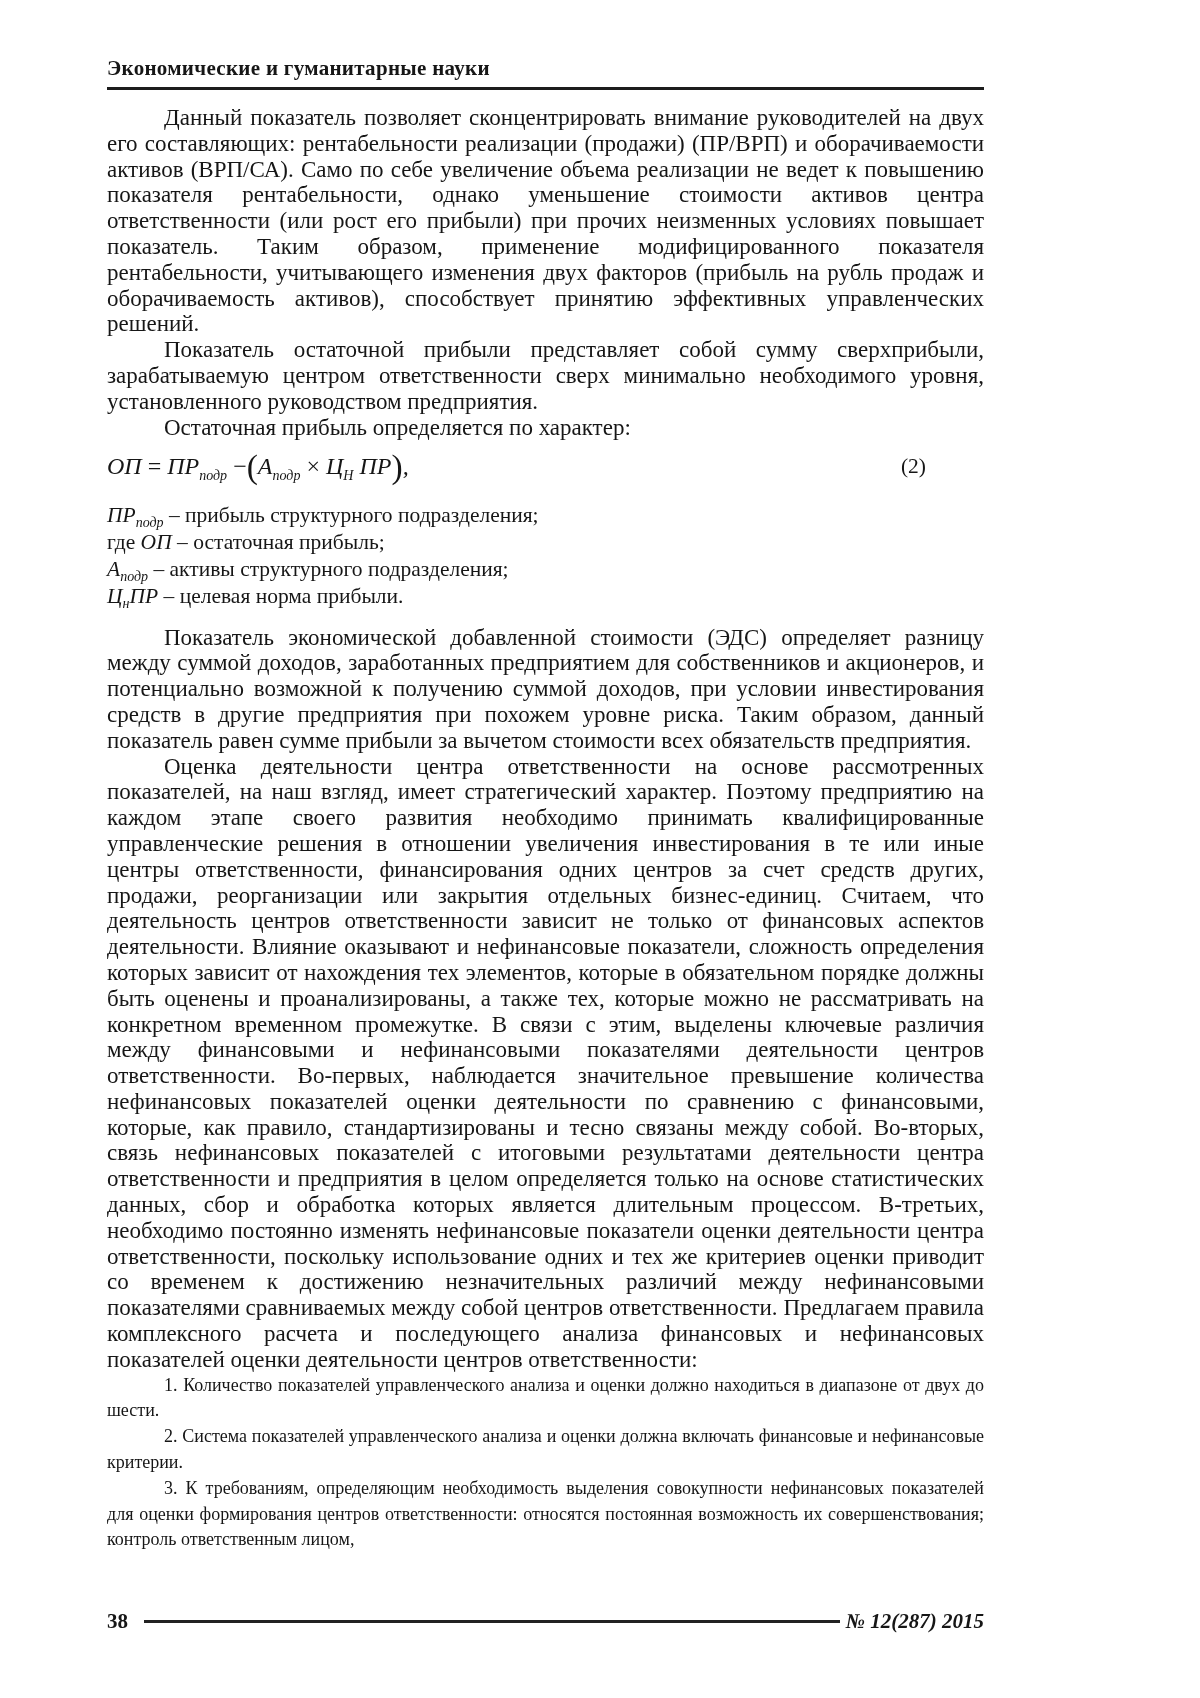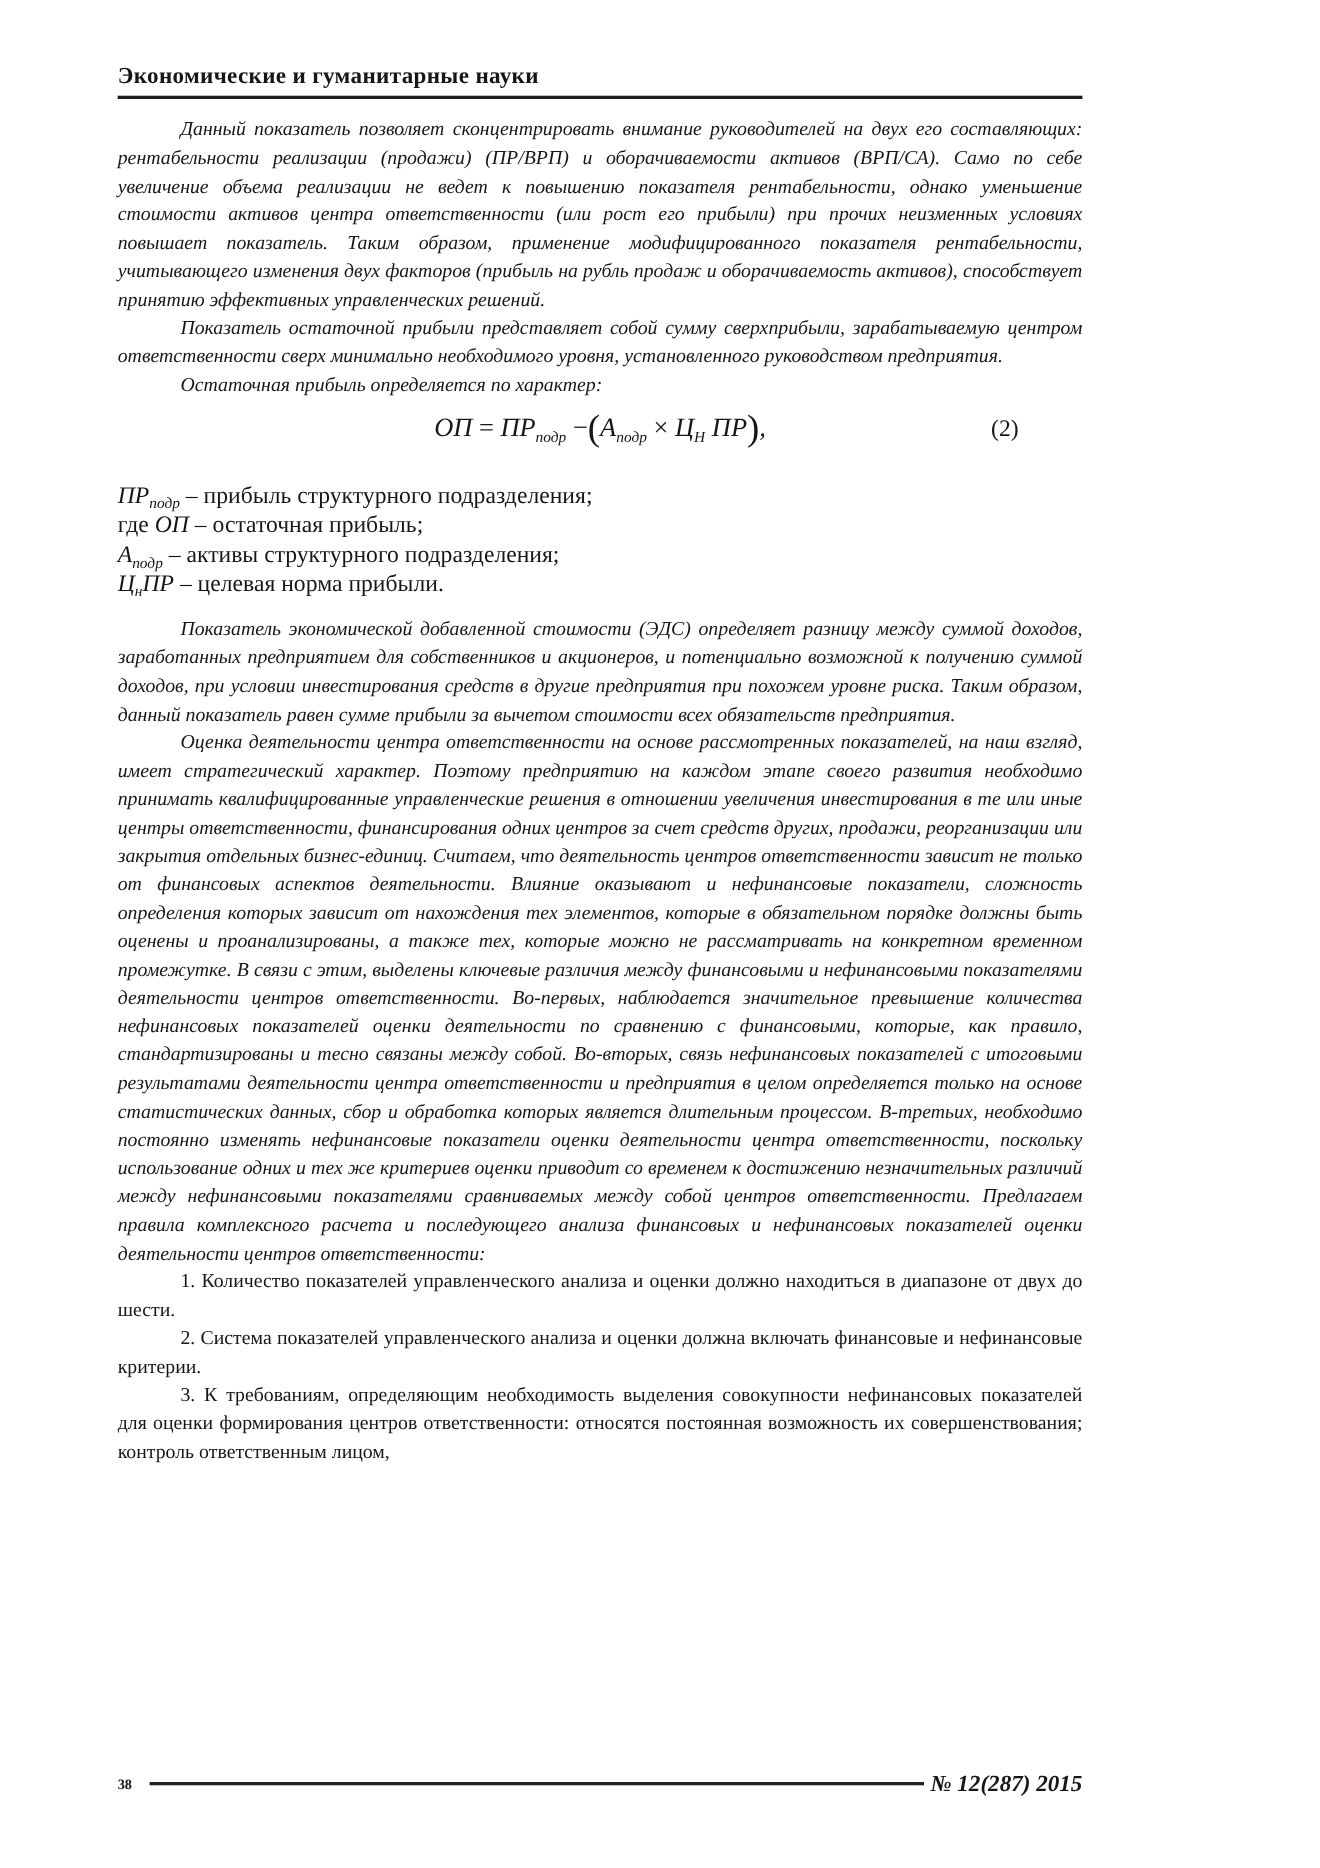--- a/index.html
+++ b/index.html
@@ -21,35 +21,34 @@
     font-size: 21px;
     font-weight: bold;
     letter-spacing: 0.3px;
     padding-bottom: 6px;
     border-bottom: 3px solid #1c1c1c;
   }
 
   
   .para {
     margin: 0;
-    font-size: 18px;
+    font-size: 23px;
     line-height: 25.8px;
     text-align: justify;
     text-indent: 57px;
     hyphens: none;
-    font-style: italic;
   }
   .para.first { margin-top: 15px; }
   .para.gap-before { margin-top: 15px; }
 
   
   .formula-row {
     position: relative;
-    margin: 6px 0 28px 0;
-    text-align: center;
+    margin: 6px 0 16px 0;
+    text-align: left;
     font-size: 24px;
     line-height: 40px;
     white-space: nowrap;
   }
   .formula-row .it { font-style: italic; }
   .formula-row sub {
     font-size: 14px;
     font-style: italic;
     line-height: 0;
     vertical-align: -6px;
@@ -99,21 +98,21 @@
   
   .footer {
     position: absolute;
     left: 107px;
     right: 80px;
     bottom: 64px;
     display: flex;
     align-items: center;
   }
   .page-num {
-    font-size: 13px;
+    font-size: 21px;
     font-weight: bold;
     flex: 0 0 auto;
   }
   .footer-rule {
     flex: 1 1 auto;
     height: 3px;
     background: #222222;
     margin: 0 6px 0 16px;
   }
   .issue {

